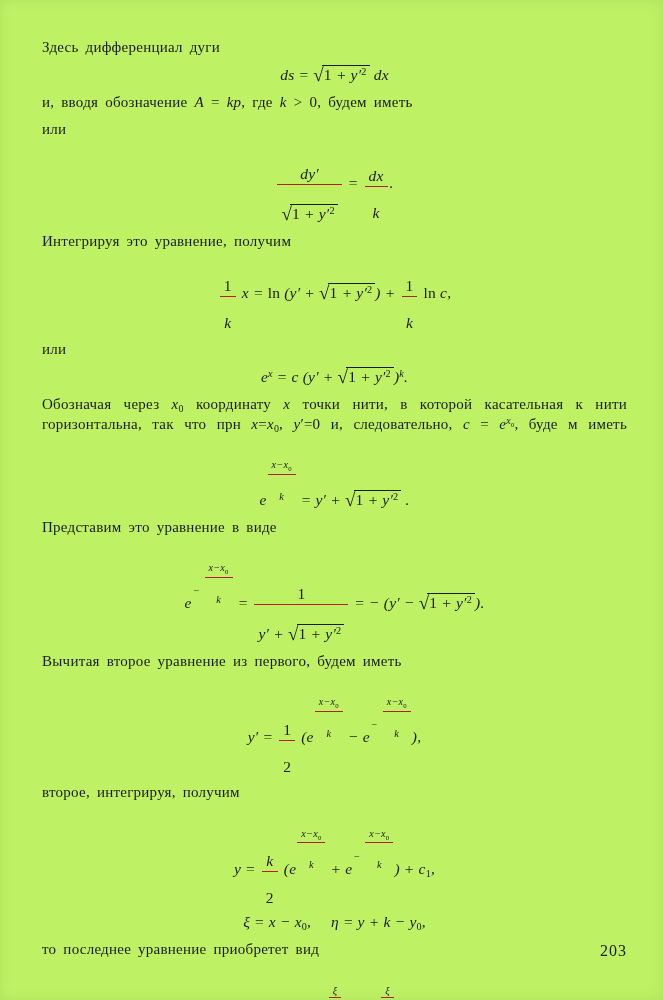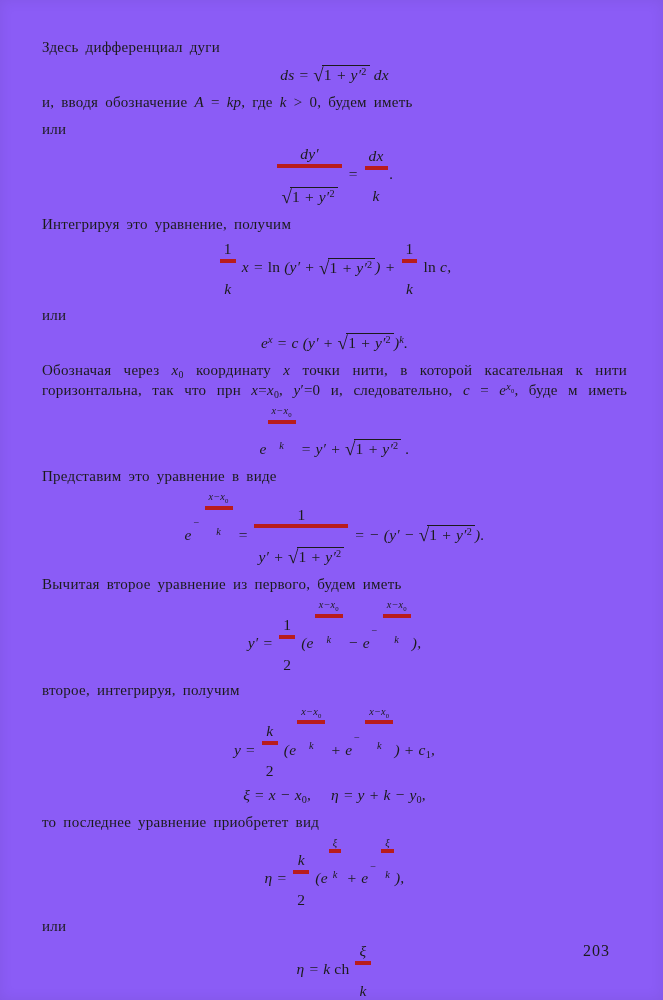--- a/index.html
+++ b/index.html
@@ -3,21 +3,21 @@
 <meta charset="utf-8">
 <style>
   html,body{margin:0;padding:0;}
   body{
     width:663px;height:1000px;overflow:hidden;
     background:#f4f4f2;
     font-family:"Liberation Serif","DejaVu Serif",serif;
   }
   .page{
     position:relative;width:663px;height:1000px;box-sizing:border-box;
-    background:#8b5cf6;
+    background:#bef264;
     box-shadow:inset 0 0 14px rgba(0,0,0,0.07);
     padding:30px 36px 0 42px;
     color:#1b1b1b;
   }
   .content{width:100%;}
   .para{
     margin:7px 0 2px 0;
     font-size:15px;line-height:1.35;
     letter-spacing:0.25px;word-spacing:3px;
     font-style:normal;
@@ -29,36 +29,36 @@
     letter-spacing:0.2px;
     white-space:nowrap;
   }
   
   .mit{font-style:italic;}
   .mup{font-style:normal;}
   .mfrac{
     display:inline-block;vertical-align:middle;text-align:center;
     margin:0 2px;
   }
-  .mnum{display:block;border-bottom:4px solid #b91c1c;padding:0 4px 1px 4px;}
+  .mnum{display:block;border-bottom:1px solid #b91c1c;padding:0 4px 1px 4px;margin-top:20px;}
   .mden{display:block;padding:1px 4px 0 4px;margin-top:16px;}
   .msup{
     font-size:0.66em;vertical-align:5px;line-height:1;
   }
   .msup .mfrac{vertical-align:baseline;margin:0 1px;}
   .msub{font-size:0.66em;vertical-align:-3px;line-height:1;}
   .msqrt{white-space:nowrap;}
   .mrad{font-style:normal;font-size:1.22em;margin-right:-2px;position:relative;top:1px;}
   .movl{
     display:inline-block;border-top:1.4px solid #1b1b1b;
     padding:1px 3px 0 2px;line-height:1.05;
   }
   .mneg{display:inline-block;position:relative;top:-0.85em;padding:0 1px;}
   .page-number{
-    position:absolute;right:53px;bottom:40px;
+    position:absolute;right:36px;bottom:40px;
     font-size:16px;color:#1b1b1b;letter-spacing:1px;text-align:center;
   }
 </style>
 </head>
 <body>
 
 <div class="page">
   <div class="content" id="content">
       <p class="para">Здесь дифференциал дуги</p>
       <div class="equation">ds = <span class="msqrt"><span class="mrad">√</span><span class="movl"><span class="mup">1</span> + y′<span class="msup"><span class="mup">2</span></span></span></span> dx</div>

